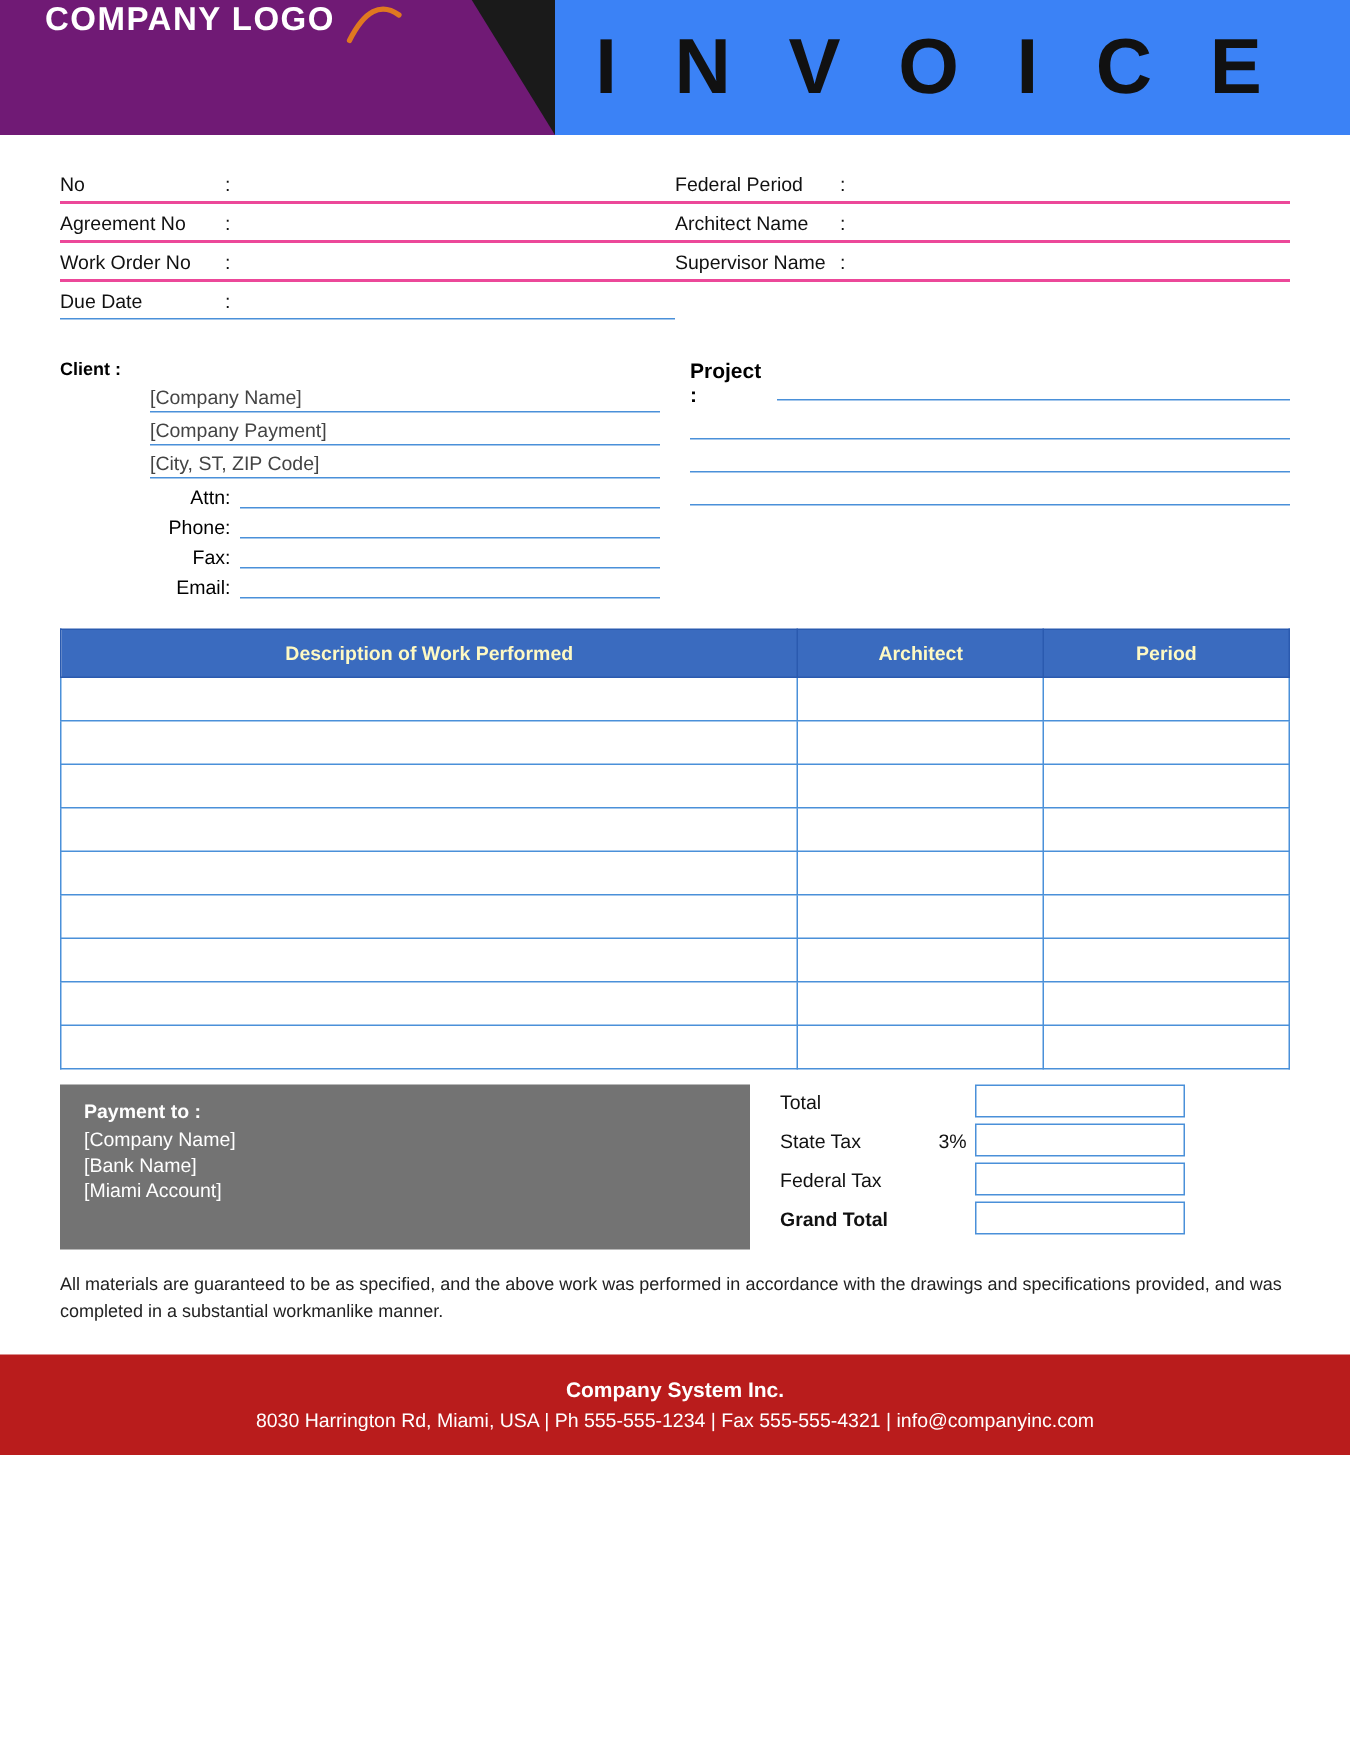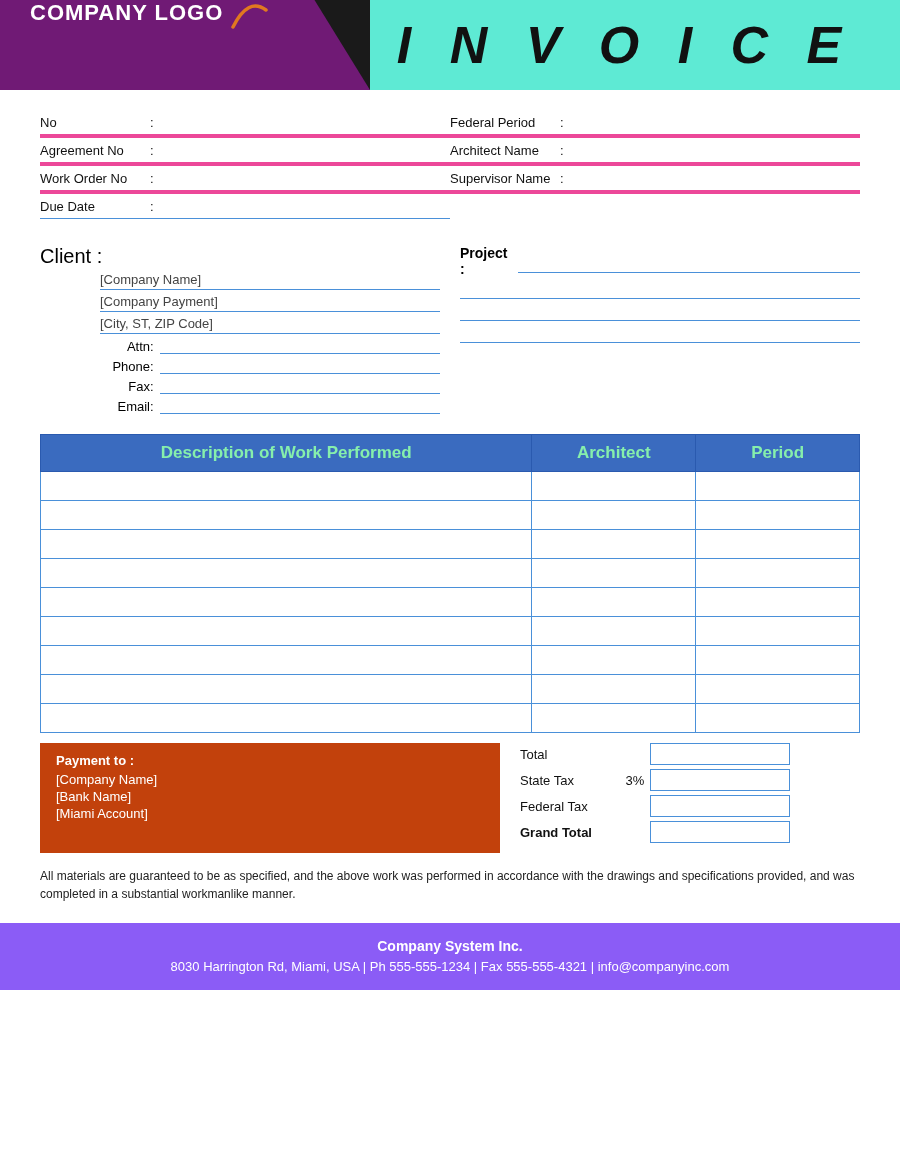--- a/index.html
+++ b/index.html
@@ -34,26 +34,25 @@
     .logo-arc {
       display: inline-block;
       width: 40px;
       height: 30px;
       margin-left: 5px;
       position: relative;
       top: 2px;
     }
     .header-invoice {
       flex: 1;
-      background: #5eead4;
+      background: #3b82f6;
       display: flex;
       align-items: center;
       justify-content: center;
       padding-right: 20px;
-      font-style: italic;
     }
     .invoice-title {
       font-size: 52px;
       font-weight: bold;
       letter-spacing: 12px;
       color: #111;
       font-family: Arial Black, Arial, sans-serif;
     }
 
     
@@ -62,21 +61,21 @@
     }
     .info-grid {
       display: grid;
       grid-template-columns: 1fr 1fr;
       gap: 0;
     }
     .info-row {
       display: flex;
       align-items: flex-end;
       padding: 4px 0;
-      border-bottom: 4px solid #ec4899;
+      border-bottom: 2px solid #ec4899;
     }
     .info-row:last-child {
       border-bottom: 1px solid #4a90d9;
     }
     .info-label {
       min-width: 110px;
       font-size: 13px;
       color: #111;
     }
     .info-colon {
@@ -92,22 +91,22 @@
     
     .client-project {
       padding: 16px 40px 16px 40px;
       display: flex;
       gap: 0;
     }
     .client-block {
       flex: 1;
     }
     .client-title {
-      font-weight: normal;
-      font-size: 20px;
+      font-weight: bold;
+      font-size: 12px;
       margin-bottom: 4px;
     }
     .client-fields {
       padding-left: 60px;
     }
     .client-field-row {
       display: flex;
       align-items: flex-end;
       margin-bottom: 4px;
       text-align: right;
@@ -154,23 +153,23 @@
     }
 
     
     .work-table {
       margin: 0 40px;
       border-collapse: collapse;
       width: calc(100% - 80px);
     }
     .work-table thead tr th {
       background: #3a6bbf;
-      color: #86efac;
-      font-weight: bold;
-      font-size: 17px;
+      color: #fef9c3;
+      font-weight: bold;
+      font-size: 13px;
       padding: 8px 12px;
       text-align: center;
       border: 1px solid #2a5aaf;
     }
     .work-table thead tr th:first-child {
       text-align: center;
     }
     .work-table tbody tr td {
       border: 1px solid #4a90d9;
       height: 28px;
@@ -190,21 +189,21 @@
     }
 
     
     .footer-section {
       margin: 10px 40px 0 40px;
       display: flex;
       gap: 20px;
       align-items: flex-start;
     }
     .payment-block {
-      background: #c2410c;
+      background: #737373;
       color: #fff;
       padding: 10px 16px;
       width: 460px;
       min-height: 110px;
     }
     .payment-title {
       font-weight: bold;
       font-size: 13px;
       margin-bottom: 4px;
     }
@@ -247,21 +246,21 @@
     
     .disclaimer {
       margin: 14px 40px 10px 40px;
       font-size: 12px;
       color: #222;
       line-height: 1.5;
     }
 
     
     .footer-bar {
-      background: #8b5cf6;
+      background: #b91c1c;
       color: #fff;
       text-align: center;
       padding: 12px 20px;
       margin-top: 20px;
       font-size: 13px;
       line-height: 1.6;
     }
     .footer-company {
       font-weight: bold;
       font-size: 14px;

